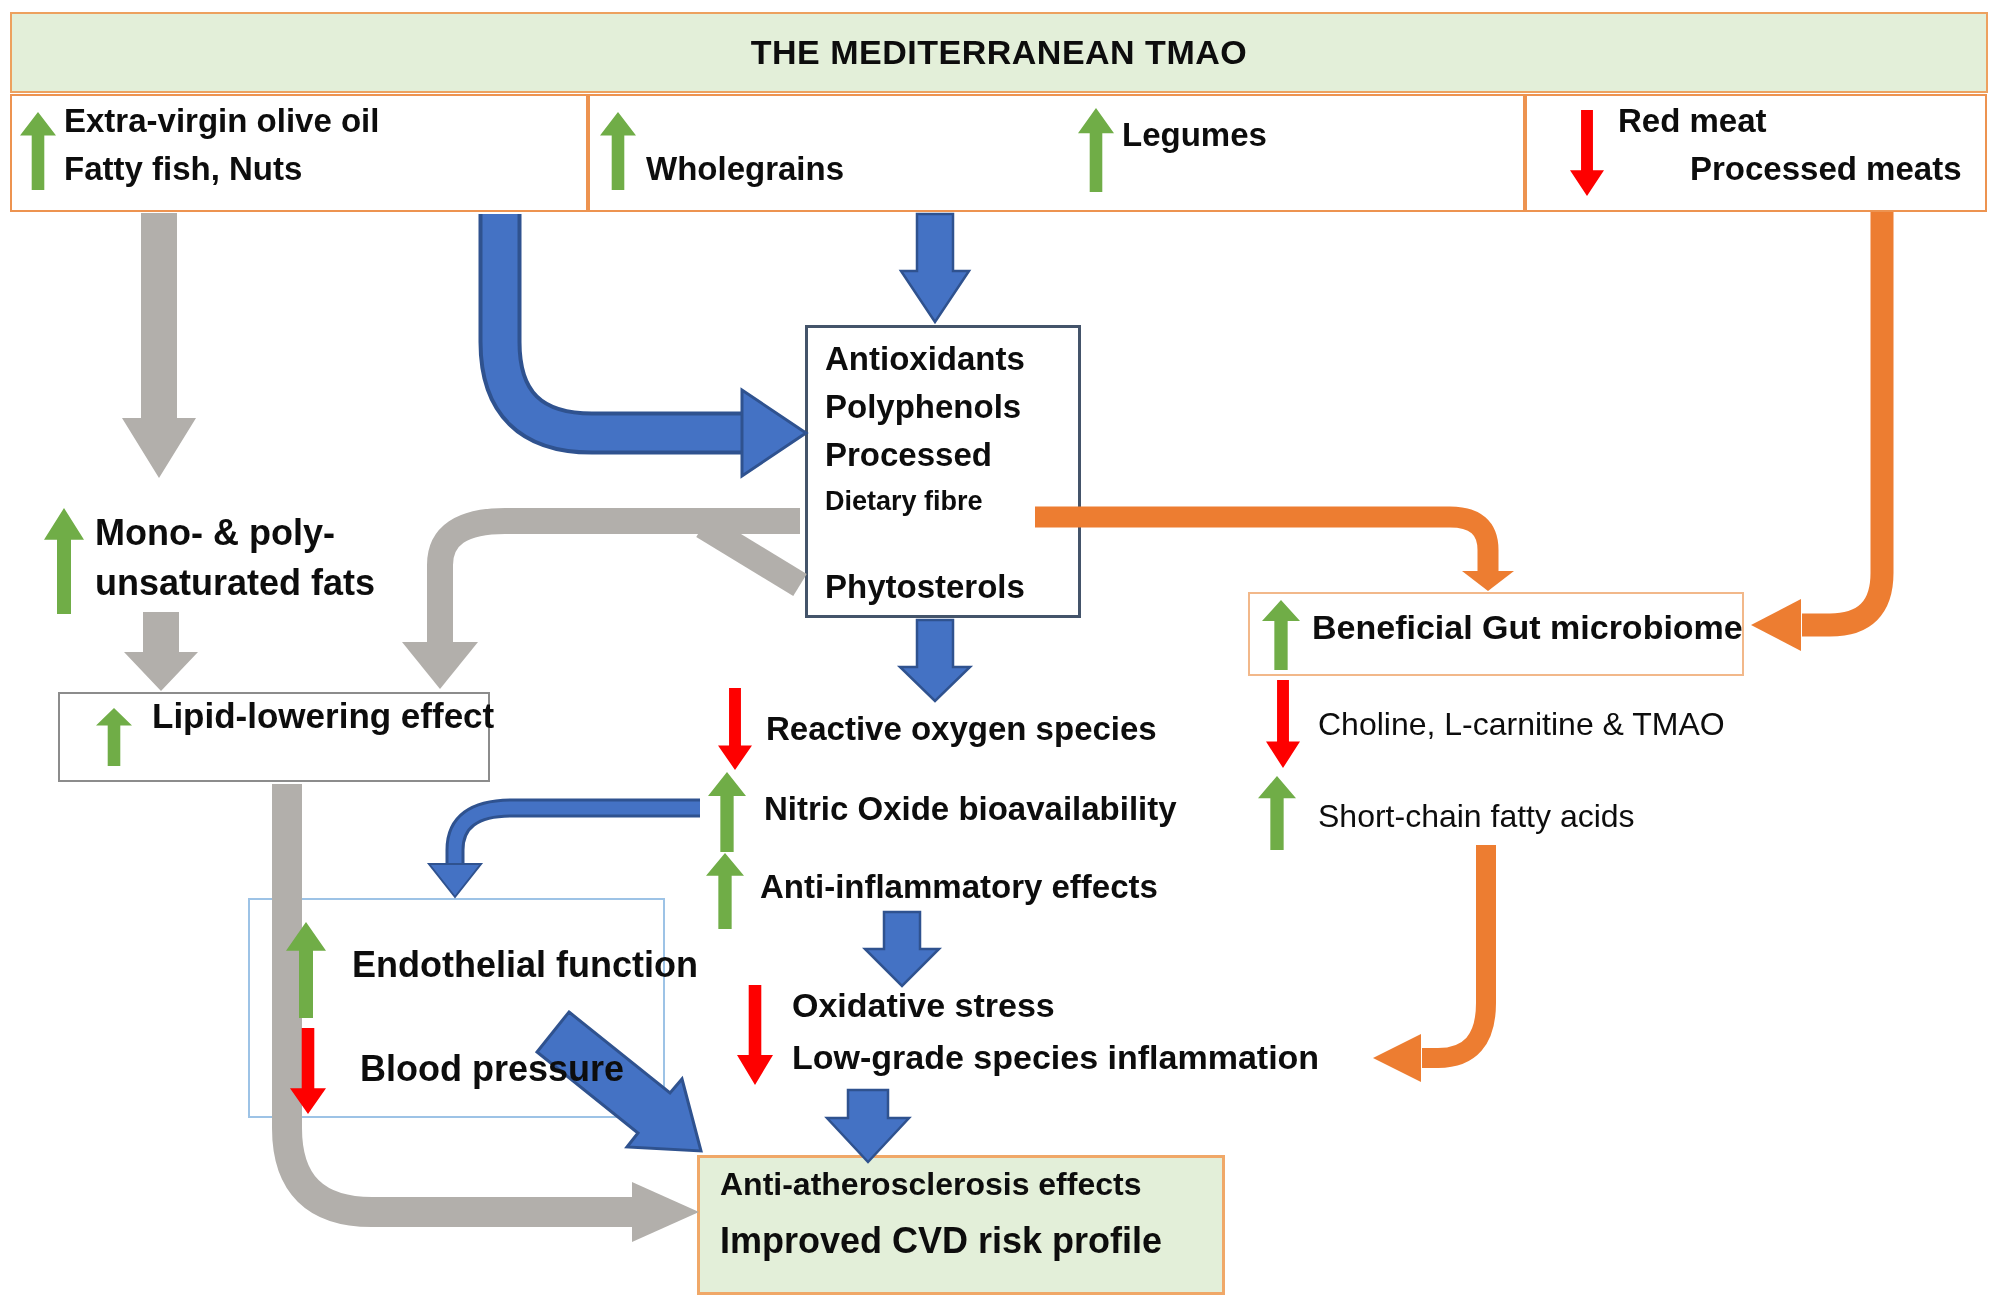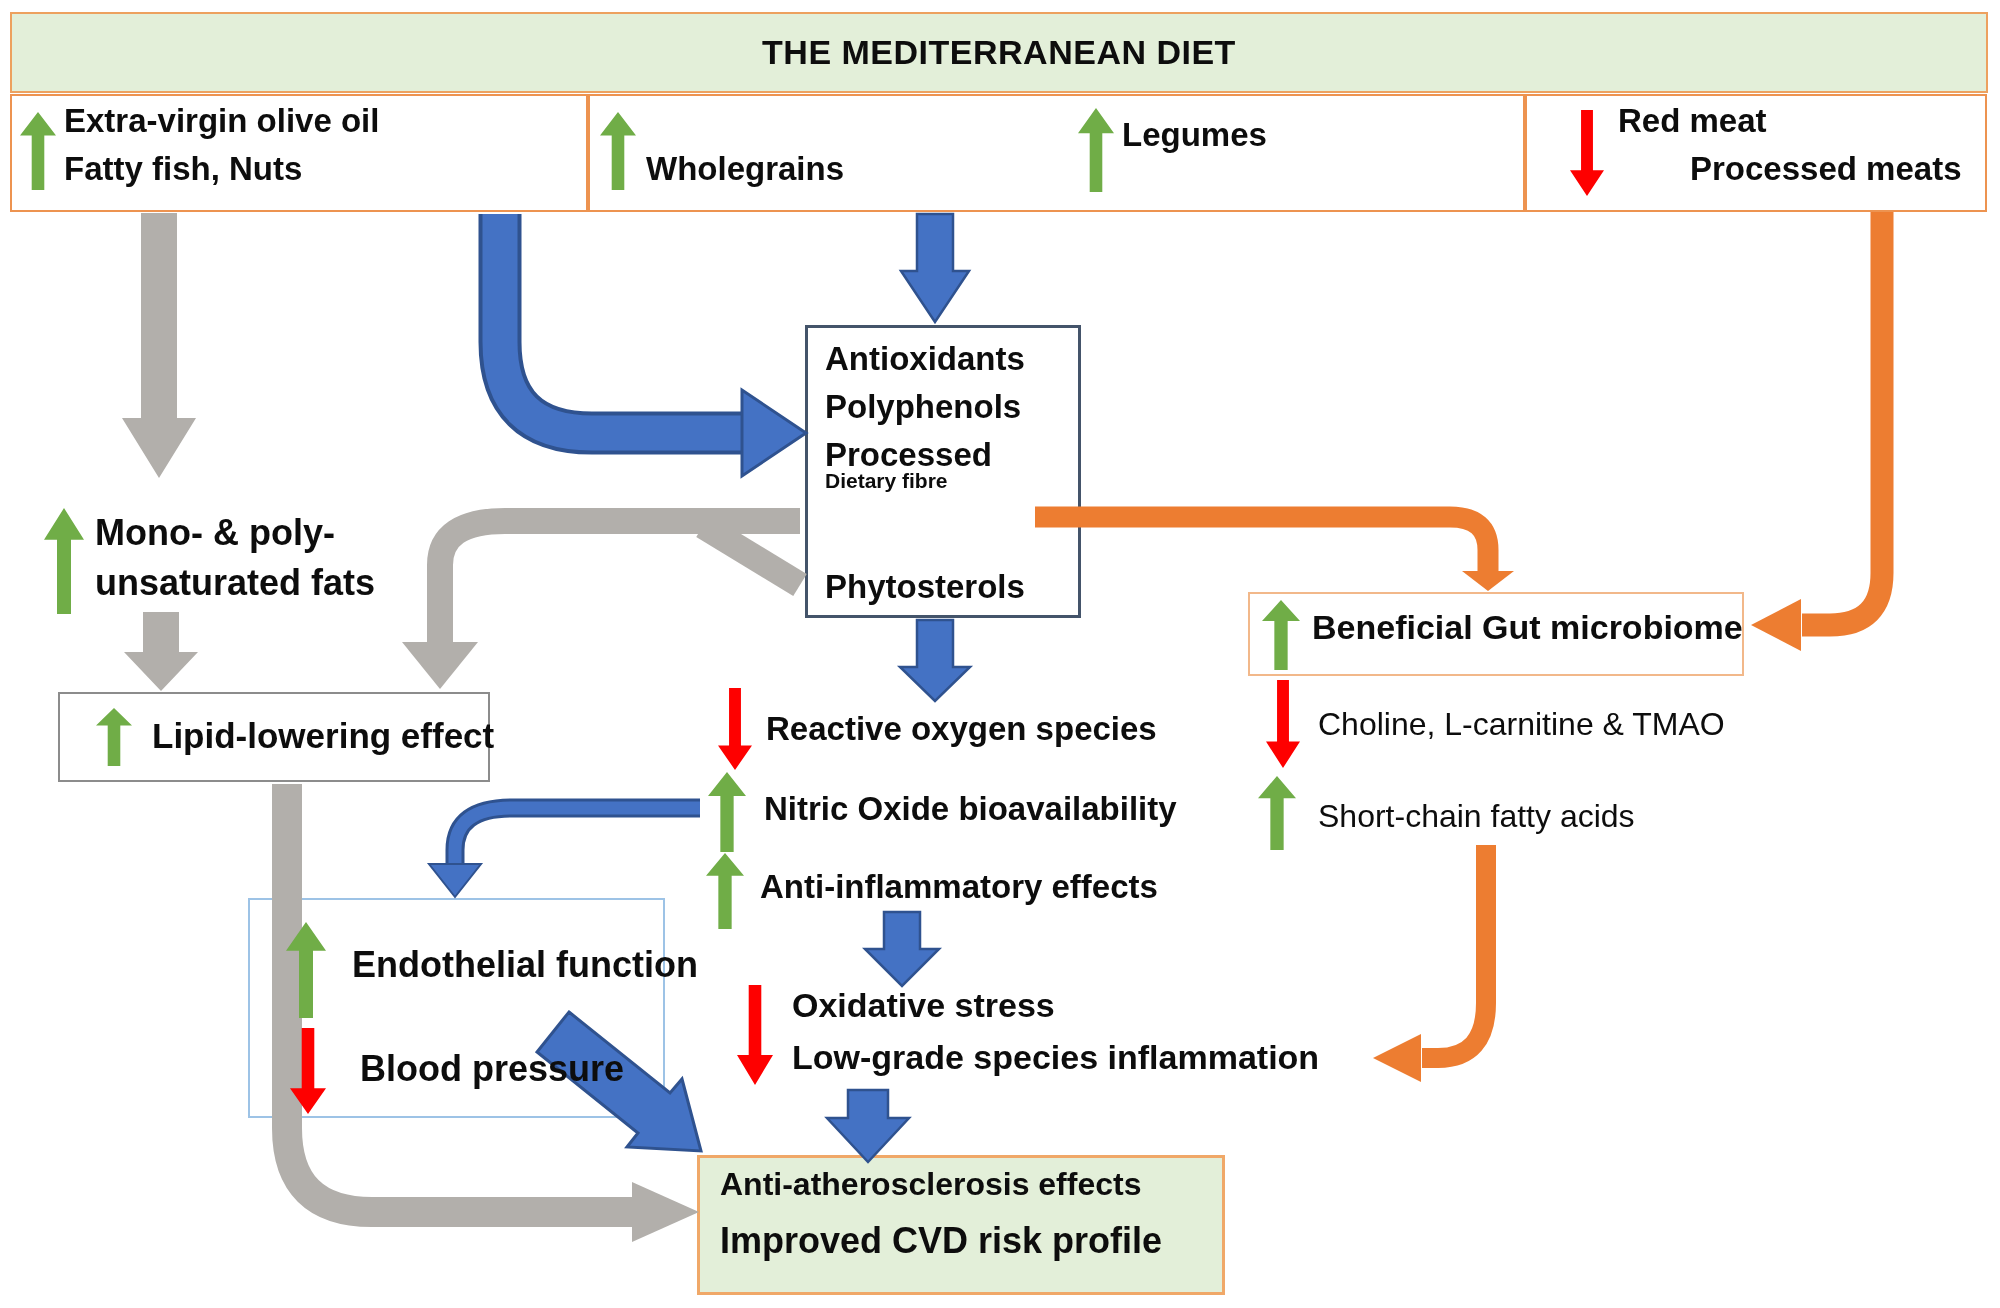--- a/index.html
+++ b/index.html
@@ -31,21 +31,21 @@
 
   <svg width="0" height="0" style="position:absolute" aria-hidden="true">
     <defs>
       <symbol id="sym-arrow" viewBox="0 0 40 100" preserveAspectRatio="none">
         <polygon points="20,0 40,30 27,30 27,100 13,100 13,30 0,30"></polygon>
       </symbol>
     </defs>
   </svg>
 
   <div class="box banner">
-    <span>THE MEDITERRANEAN DIET</span>
+    <span>THE MEDITERRANEAN TMAO</span>
   </div>
 
   <div class="box foodbox b1"></div>
   <div class="box foodbox b2"></div>
   <div class="box foodbox b3"></div>
 
   <div class="box antiox"></div>
   <div class="box lipid"></div>
   <div class="box endo"></div>
   <div class="box gut"></div>
@@ -172,24 +172,24 @@
   <div class="lbl" style="left:1122px;top:116px;font-size:33px">Legumes</div>
   <div class="lbl" style="left:1618px;top:102px;font-size:33px">Red meat</div>
   <div class="lbl" style="left:1690px;top:150px;font-size:33px">Processed meats</div>
 
   <div class="lbl" style="left:95px;top:512px;font-size:36px">Mono- &amp; poly-</div>
   <div class="lbl" style="left:95px;top:562px;font-size:36px">unsaturated fats</div>
 
   <div class="lbl" style="left:825px;top:340px;font-size:33px">Antioxidants</div>
   <div class="lbl" style="left:825px;top:388px;font-size:33px">Polyphenols</div>
   <div class="lbl" style="left:825px;top:436px;font-size:33px">Processed</div>
-  <div class="lbl" style="left:825px;top:469px;font-size:21px">Dietary fibre</div>
+  <div class="lbl" style="left:825px;top:486px;font-size:27px">Dietary fibre</div>
   <div class="lbl" style="left:825px;top:568px;font-size:33px">Phytosterols</div>
 
-  <div class="lbl" style="left:152px;top:716px;font-size:35px">Lipid-lowering effect</div>
+  <div class="lbl" style="left:152px;top:696px;font-size:35px">Lipid-lowering effect</div>
 
   <div class="lbl" style="left:766px;top:710px;font-size:33px">Reactive oxygen species</div>
   <div class="lbl" style="left:764px;top:790px;font-size:33px">Nitric Oxide bioavailability</div>
   <div class="lbl" style="left:760px;top:868px;font-size:33px">Anti-inflammatory effects</div>
 
   <div class="lbl" style="left:1312px;top:608px;font-size:34px">Beneficial Gut microbiome</div>
   <div class="lbl reg" style="left:1318px;top:706px;font-size:32px">Choline, L-carnitine &amp; TMAO</div>
   <div class="lbl reg" style="left:1318px;top:798px;font-size:32px">Short-chain fatty acids</div>
 
   <div class="lbl" style="left:352px;top:944px;font-size:36px">Endothelial function</div>

